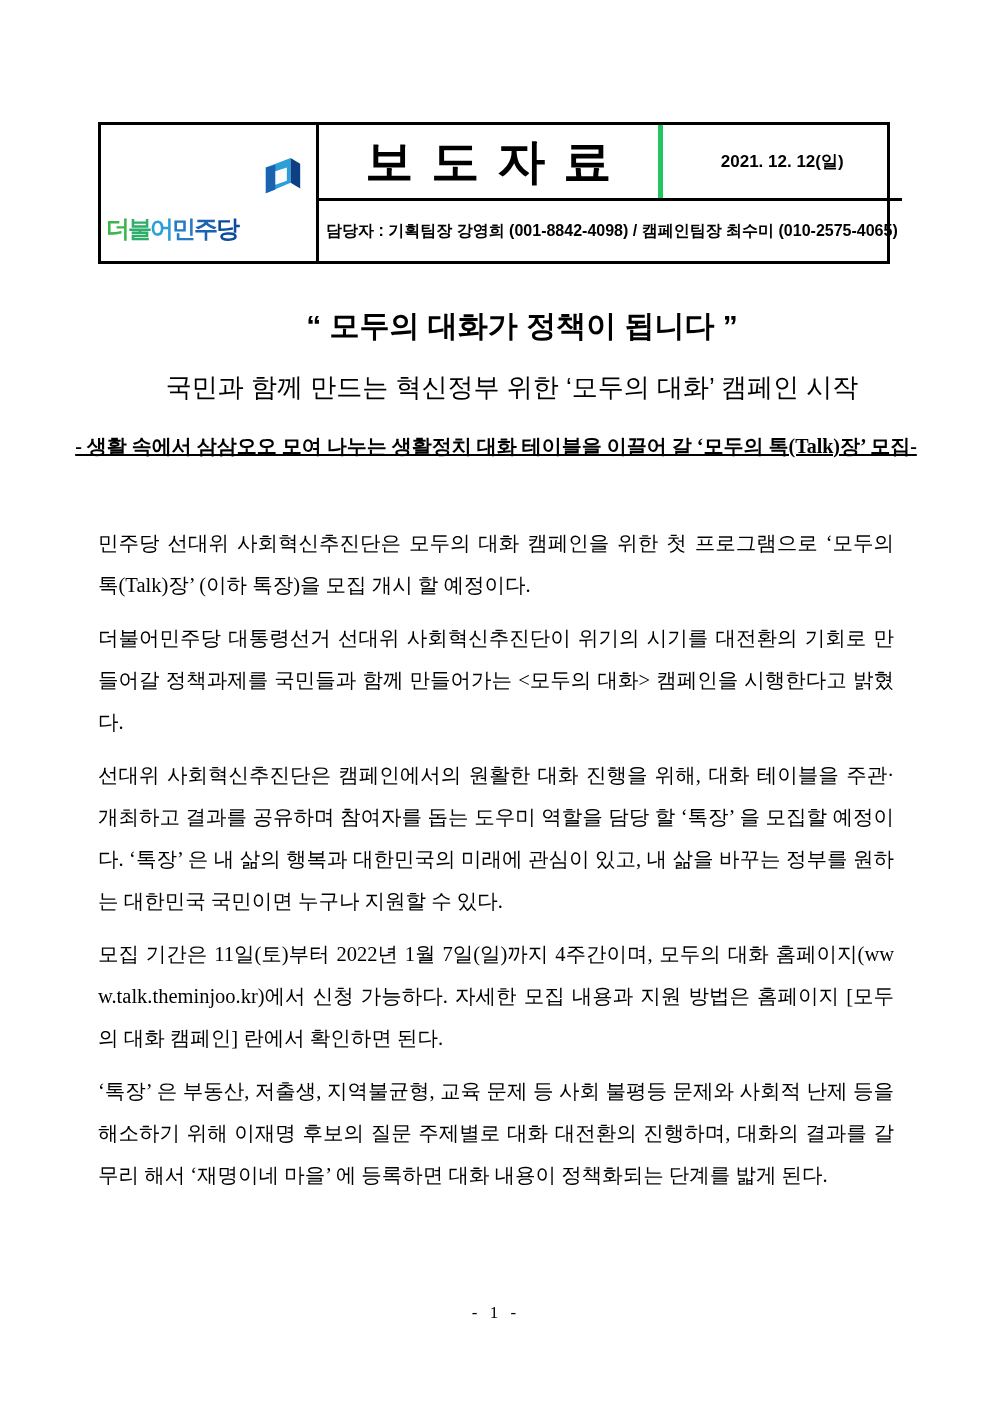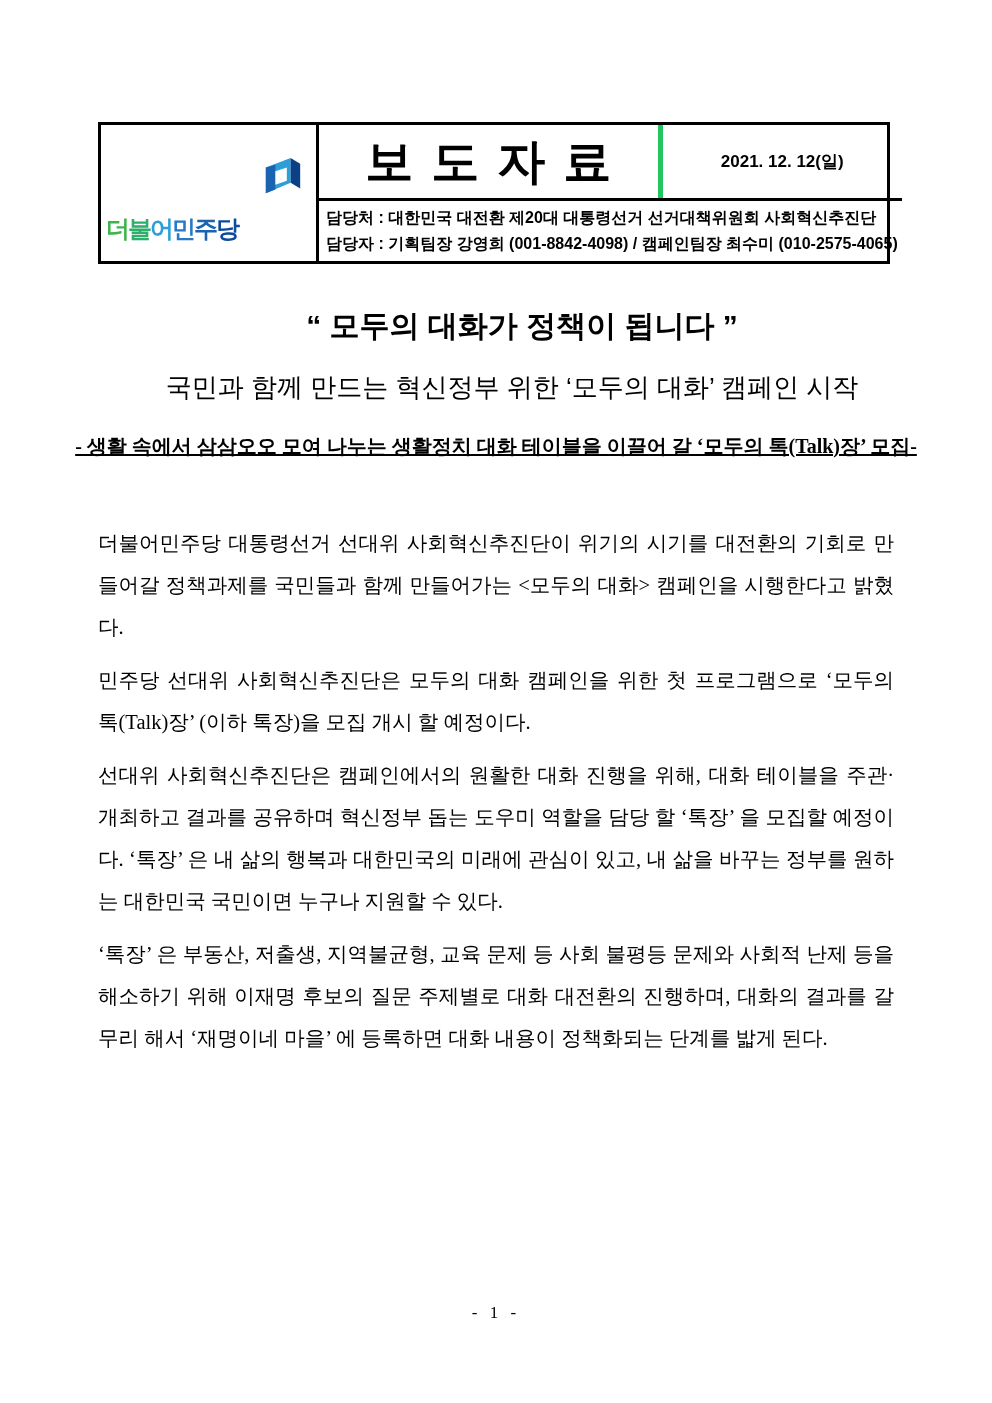--- a/index.html
+++ b/index.html
@@ -111,32 +111,32 @@
         <polygon points="14,17 26,13 26,27 14,31" fill="#ffffff"></polygon>
       </svg>
       <div class="logo-wordmark"><span style="color: rgb(61, 181, 74);">더</span><span style="color: rgb(47, 174, 107);">불</span><span style="color: rgb(44, 159, 216);">어</span><span style="color: rgb(37, 121, 197);">민</span><span style="color: rgb(26, 99, 177);">주</span><span style="color: rgb(13, 76, 156);">당</span></div>
     </div>
     <div class="header-right">
       <div class="header-top">
         <div class="doc-type-cell">보도자료</div>
         <div class="date-cell">2021. 12. 12(일)</div>
       </div>
       <div class="contact-cell">
-        <div class="contact-line">담당처 : 대한민국 대전환 제20대 대통령선거 선거대책위원회 사회혁신추진단</div>
         <div class="contact-line">담당자 : 기획팀장 강영희 (001-8842-4098) / 캠페인팀장 최수미 (010-2575-4065)</div>
       </div>
     </div>
   </div>
 
   <div class="title-main">“ 모두의 대화가 정책이 됩니다 ”</div>
   <div class="title-sub">국민과 함께 만드는 혁신정부 위한 ‘모두의 대화’ 캠페인 시작</div>
   <div class="tagline">- 생활 속에서 삼삼오오 모여 나누는 생활정치 대화 테이블을 이끌어 갈 ‘모두의 톡(Talk)장’ 모집-</div>
 
   <div class="body-text">
+    <p>민주당 선대위 사회혁신추진단은 모두의 대화 캠페인을 위한 첫 프로그램으로 ‘모두의 톡(Talk)장’ (이하 톡장)을 모집 개시 할 예정이다.</p>
     <p>더불어민주당 대통령선거 선대위 사회혁신추진단이 위기의 시기를 대전환의 기회로 만들어갈 정책과제를 국민들과 함께 만들어가는 &lt;모두의 대화&gt; 캠페인을 시행한다고 밝혔다.</p>
-    <p>민주당 선대위 사회혁신추진단은 모두의 대화 캠페인을 위한 첫 프로그램으로 ‘모두의 톡(Talk)장’ (이하 톡장)을 모집 개시 할 예정이다.</p>
-    <p>선대위 사회혁신추진단은 캠페인에서의 원활한 대화 진행을 위해, 대화 테이블을 주관·개최하고 결과를 공유하며 혁신정부 돕는 도우미 역할을 담당 할 ‘톡장’ 을 모집할 예정이다. ‘톡장’ 은 내 삶의 행복과 대한민국의 미래에 관심이 있고, 내 삶을 바꾸는 정부를 원하는 대한민국 국민이면 누구나 지원할 수 있다.</p>
+    <p>선대위 사회혁신추진단은 캠페인에서의 원활한 대화 진행을 위해, 대화 테이블을 주관·개최하고 결과를 공유하며 참여자를 돕는 도우미 역할을 담당 할 ‘톡장’ 을 모집할 예정이다. ‘톡장’ 은 내 삶의 행복과 대한민국의 미래에 관심이 있고, 내 삶을 바꾸는 정부를 원하는 대한민국 국민이면 누구나 지원할 수 있다.</p>
+    <p>모집 기간은 11일(토)부터 2022년 1월 7일(일)까지 4주간이며, 모두의 대화 홈페이지(www.talk.theminjoo.kr)에서 신청 가능하다. 자세한 모집 내용과 지원 방법은 홈페이지 [모두의 대화 캠페인] 란에서 확인하면 된다.</p>
     <p>‘톡장’ 은 부동산, 저출생, 지역불균형, 교육 문제 등 사회 불평등 문제와 사회적 난제 등을 해소하기 위해 이재명 후보의 질문 주제별로 대화 대전환의 진행하며, 대화의 결과를 갈무리 해서 ‘재명이네 마을’ 에 등록하면 대화 내용이 정책화되는 단계를 밟게 된다.</p>
   </div>
 
   <div class="footer">- 1 -</div>
 
 </div>
 
 </body></html>

